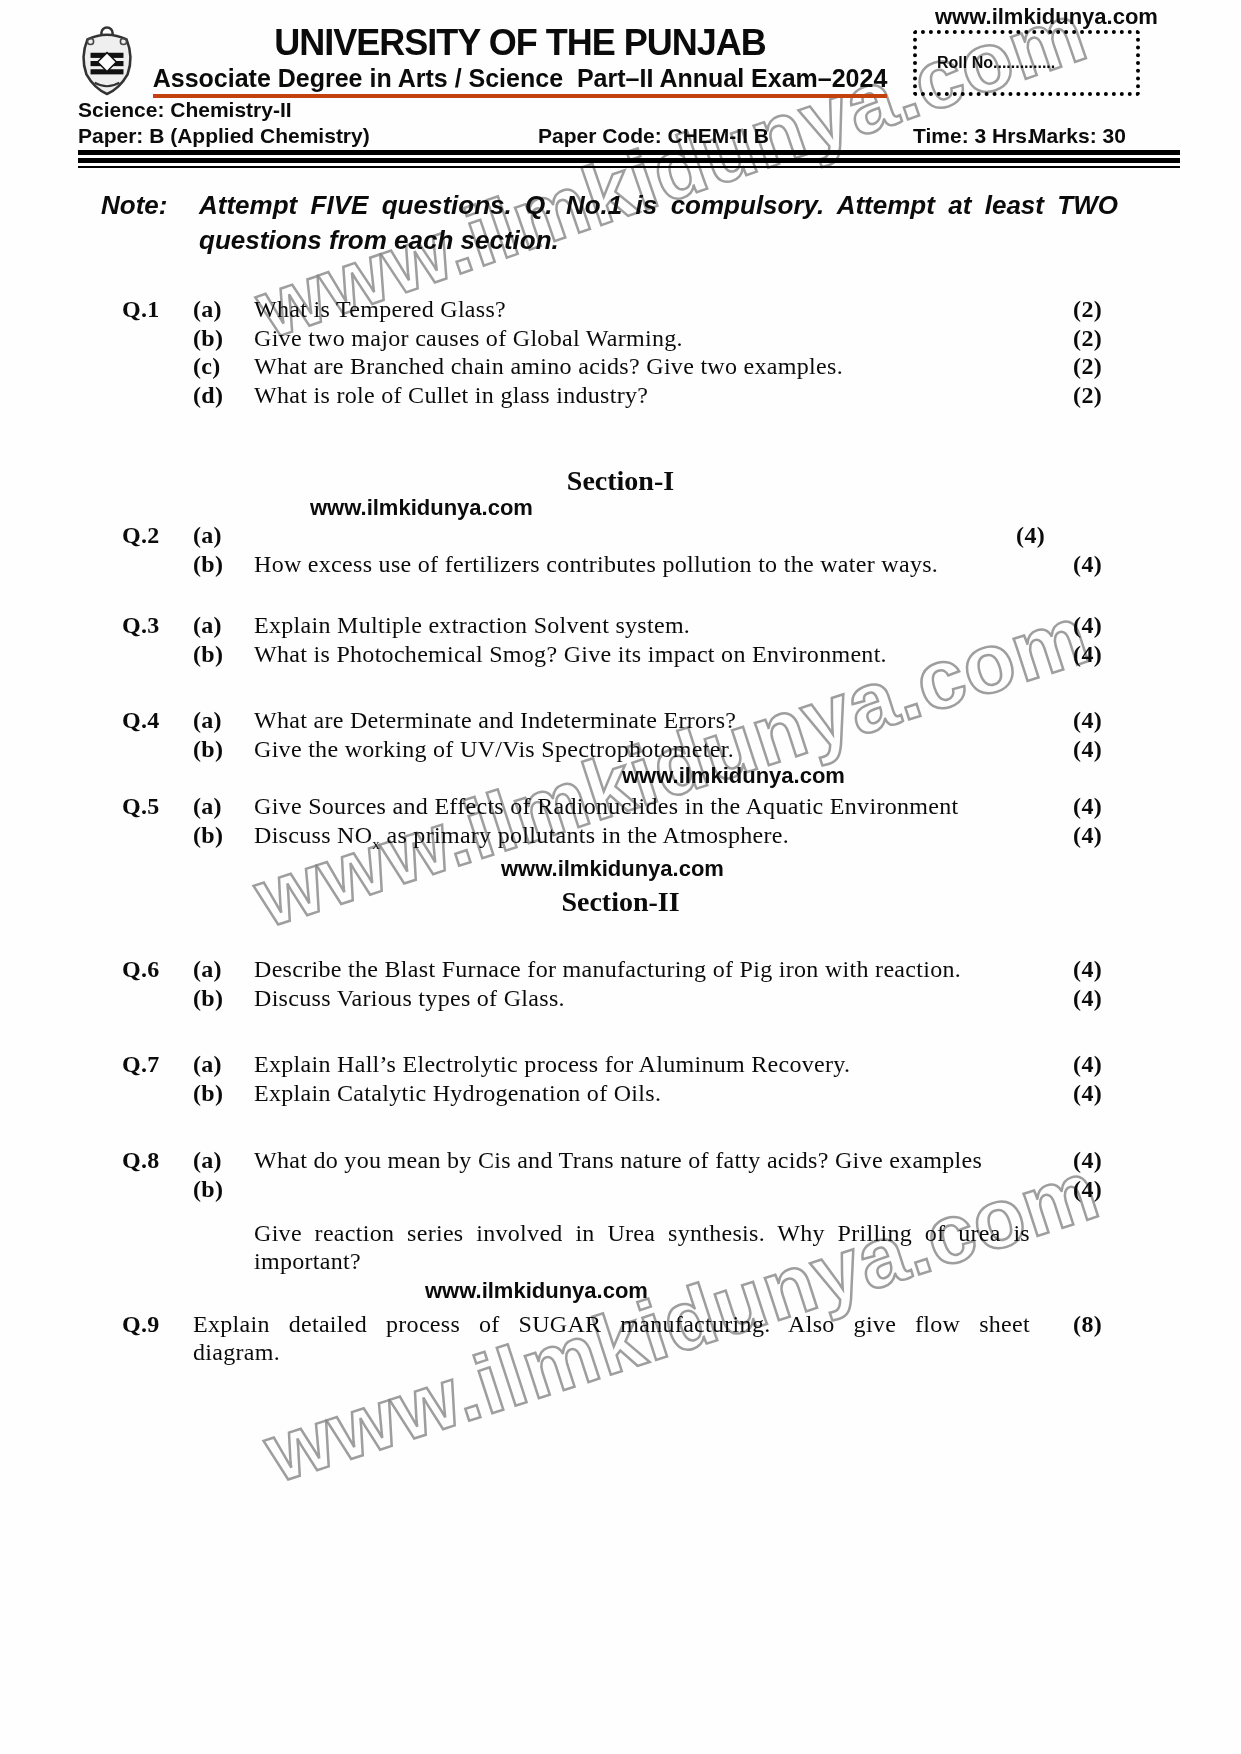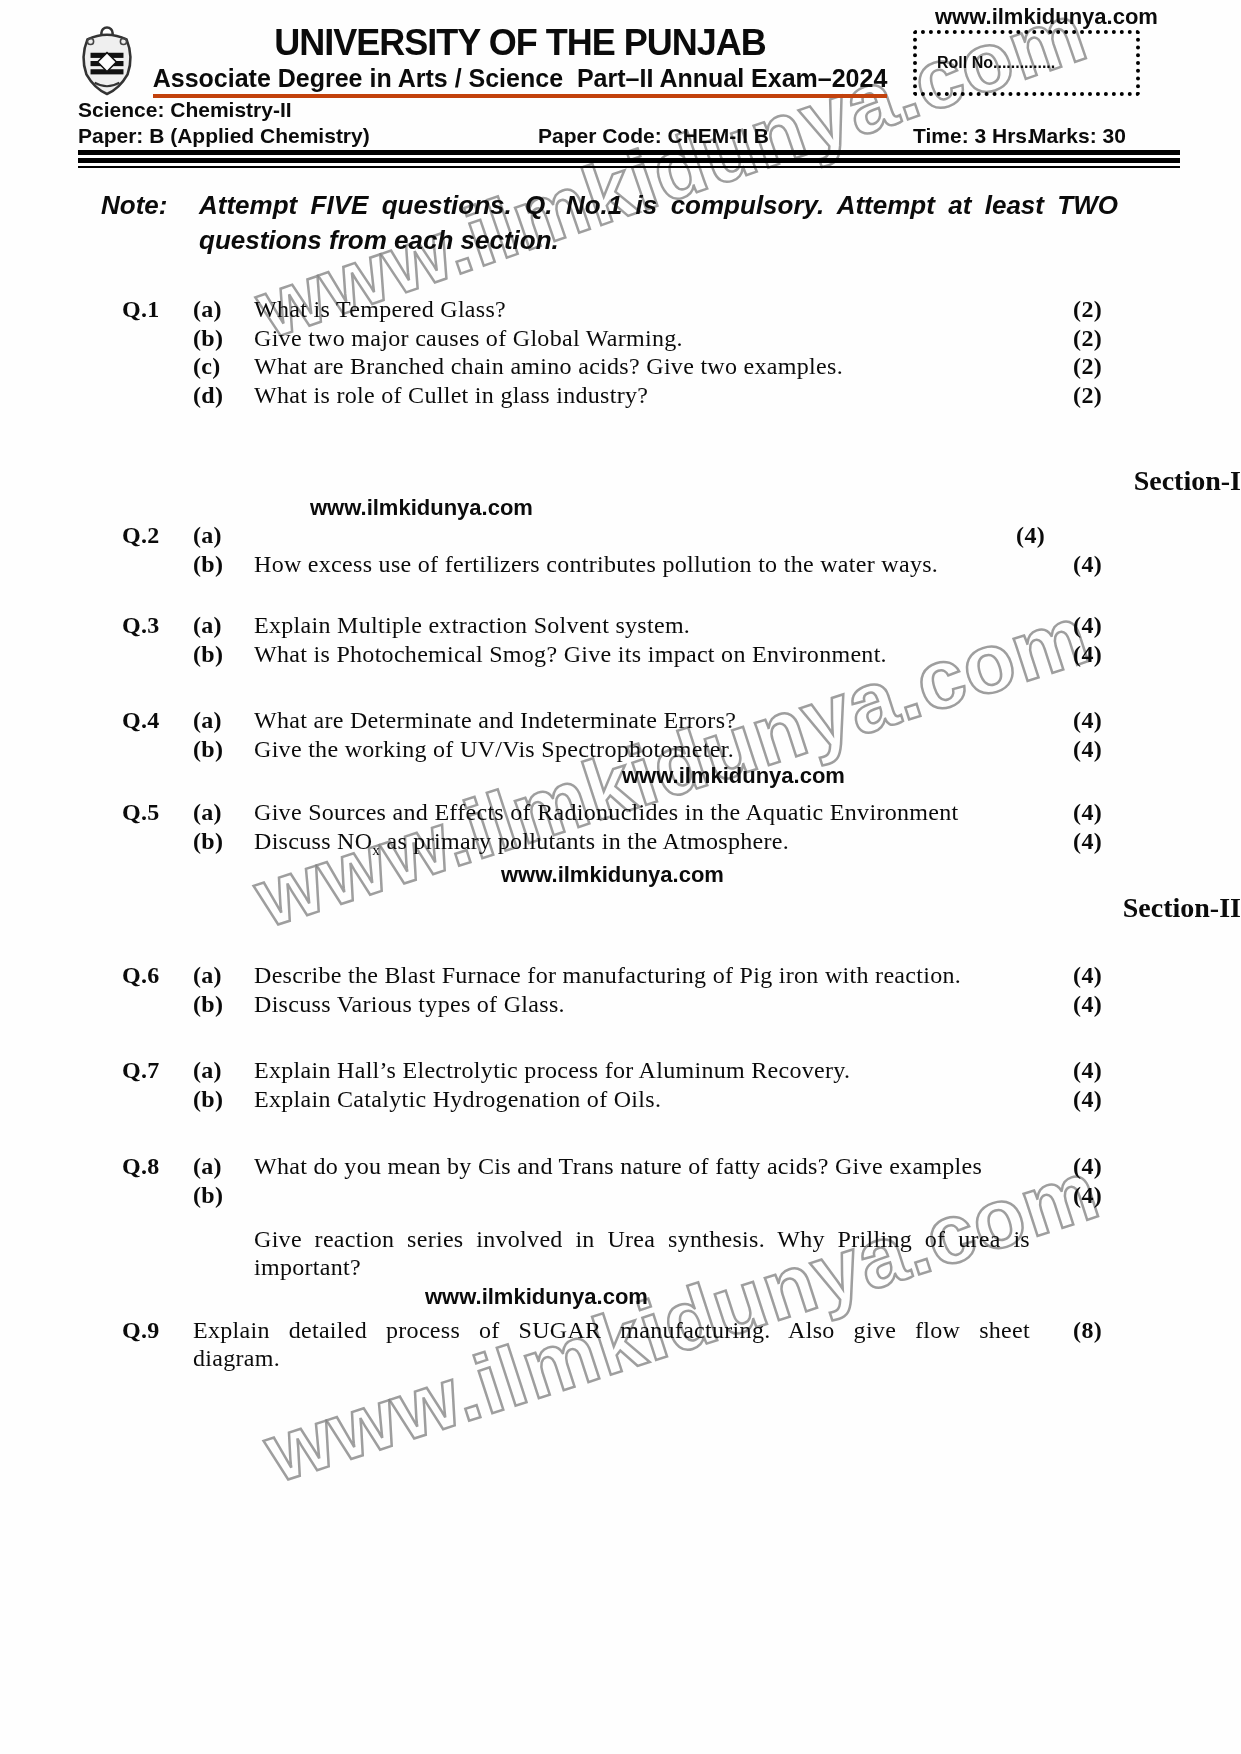--- a/index.html
+++ b/index.html
@@ -70,29 +70,29 @@
   .qblock{margin-left:122px;width:980px;font-size:24px;letter-spacing:.3px;}
   .qrow{display:grid;grid-template-columns:71px 61px 1fr 57px;line-height:28.5px;}
   .qrow9{display:grid;grid-template-columns:71px 1fr 57px;line-height:28.5px;}
   .qnum,.plabel,.qmarks{font-weight:bold;}
   .qmarks{text-align:right;}
   .qtext{padding-right:15px;}
   .just{text-align:justify;margin-top:44px;}
   .lastjust{text-align:justify;text-align-last:justify;}
   sub.sx{font-size:15px;line-height:0;}
   .sec-title{
-    text-align:right;font-weight:bold;font-size:28px;line-height:30px;
+    text-align:center;font-weight:bold;font-size:28px;line-height:30px;
     font-family:"Liberation Serif","DejaVu Serif",serif;
   }
   .inline-site{
     font-family:"Liberation Sans","DejaVu Sans",sans-serif;
     font-weight:bold;font-size:22px;line-height:22px;
   }
   .mt37{margin-top:37px}.mt57{margin-top:57px}.mt1{margin-top:1px}.mt6{margin-top:2px}
-  .mt33{margin-top:33px}.mt38{margin-top:38px}.mt5{margin-top:11px}.mt9{margin-top:9px}
+  .mt33{margin-top:33px}.mt38{margin-top:38px}.mt5{margin-top:5px}.mt9{margin-top:9px}
   .mt7{margin-top:7px}.mt39{margin-top:39px}.mt4{margin-top:4px}.mt8{margin-top:8px}
   .ml310{margin-left:310px}.ml622{margin-left:622px}.ml501{margin-left:501px}.ml425{margin-left:425px}
 </style>
 </head>
 <body>
 
 <div class="page">
 
   <div class="wm wm1">www.ilmkidunya.com</div>
   <div class="wm wm2">www.ilmkidunya.com</div>

